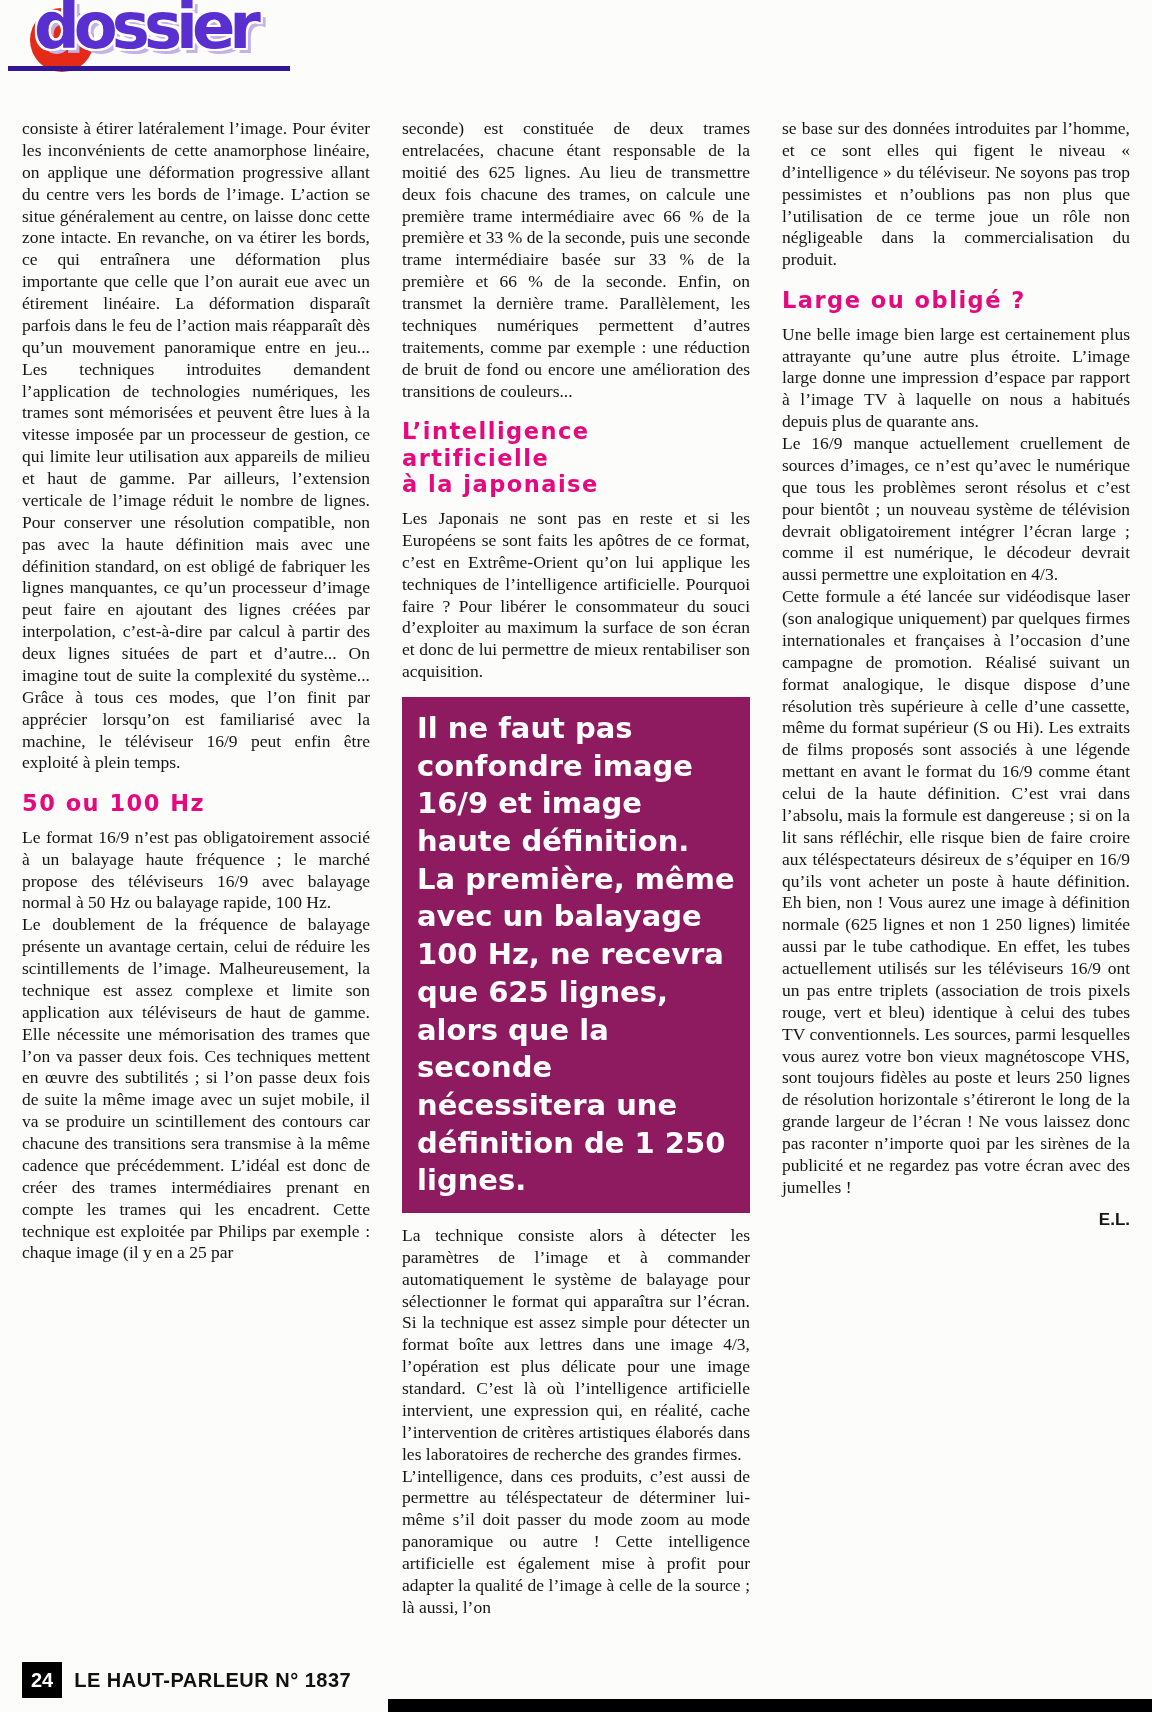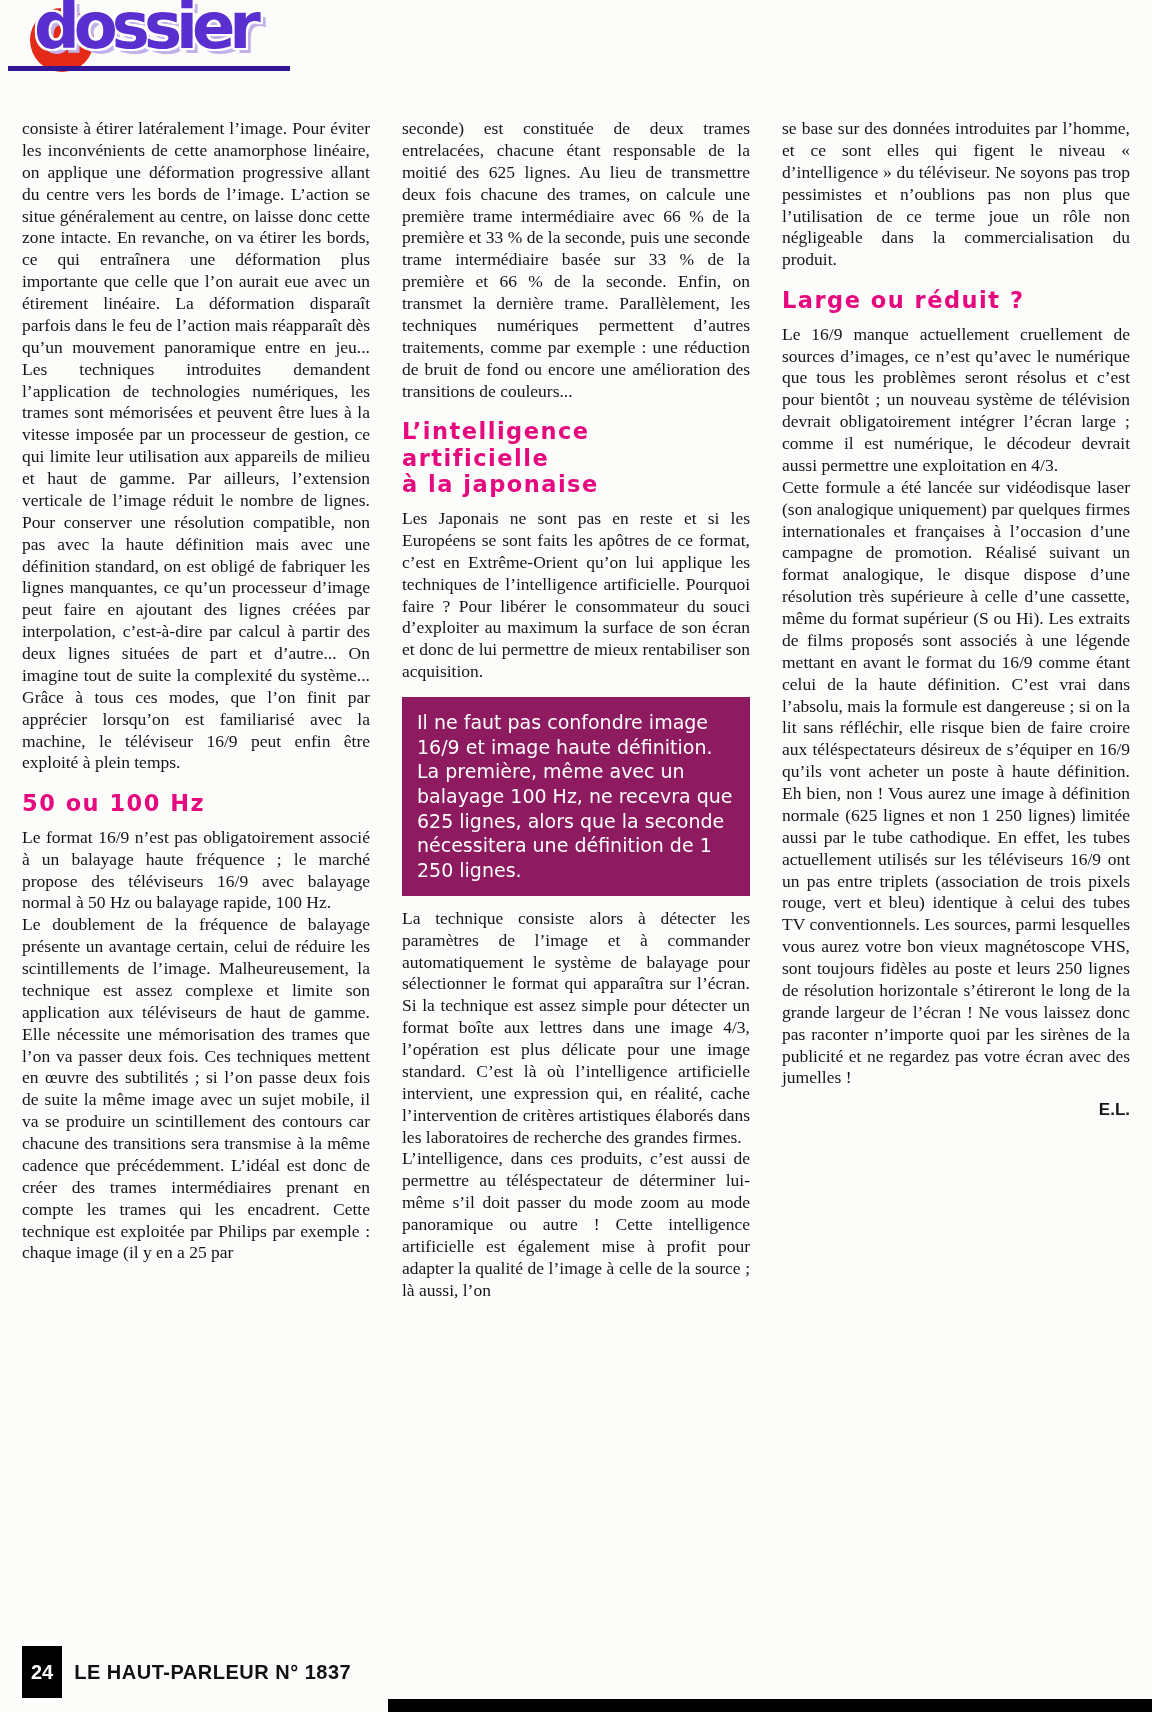--- a/index.html
+++ b/index.html
@@ -61,22 +61,22 @@
     font-size:22.5px;line-height:1.18;
     letter-spacing:1.5px;
     margin:16px 0 10px 0;
     text-align:left;
     white-space:pre-line;
   }
   .callout{
     background:var(--callout-bg);
     color:#ffffff;
     font-family:"DejaVu Sans",sans-serif;
-    font-weight:normal;
-    font-size:19px;line-height:1.3;
+    font-weight:bold;
+    font-size:29px;line-height:1.3;
     padding:13px 15px;
     margin:14px 0 12px 0;
     text-align:left;
     hyphens:auto;-webkit-hyphens:auto;
   }
   .signature{
     display:block;
     text-align:right;
     font-family:"Liberation Sans",sans-serif;
     font-weight:bold;
@@ -85,21 +85,21 @@
   }
   
   .footer{
     position:absolute;left:22px;bottom:14px;
     display:flex;align-items:center;gap:12px;
     font-family:"Liberation Sans",sans-serif;
   }
   .page-num{
     background:#000;color:#fff;
     font-weight:bold;font-size:20px;
-    padding:16px 9px;line-height:1;
+    padding:8px 9px;line-height:1;
   }
   .mag-title{
     font-size:20px;font-weight:600;
     letter-spacing:.5px;color:#111;
   }
   .footer-bar{
     position:absolute;right:0;bottom:0;
     width:764px;height:13px;background:#000;
   }
 </style>
@@ -129,21 +129,22 @@
 artificielle
 à la japonaise</h2>
       <p>Les Japonais ne sont pas en reste et si les Européens se sont faits les apôtres de ce format, c’est en Extrême-Orient qu’on lui applique les techniques de l’intelligence artificielle. Pourquoi faire ? Pour libérer le consommateur du souci d’exploiter au maximum la surface de son écran et donc de lui permettre de mieux rentabiliser son acquisition.</p>
       <div class="callout">Il ne faut pas confondre image 16/9 et image haute définition. La première, même avec un balayage 100 Hz, ne recevra que 625 lignes, alors que la seconde nécessitera une définition de 1 250 lignes.</div>
       <p>La technique consiste alors à détecter les paramètres de l’image et à commander automatiquement le système de balayage pour sélectionner le format qui apparaîtra sur l’écran. Si la technique est assez simple pour détecter un format boîte aux lettres dans une image 4/3, l’opération est plus délicate pour une image standard. C’est là où l’intelligence artificielle intervient, une expression qui, en réalité, cache l’intervention de critères artistiques élaborés dans les laboratoires de recherche des grandes firmes.</p>
       <p>L’intelligence, dans ces produits, c’est aussi de permettre au téléspectateur de déterminer lui-même s’il doit passer du mode zoom au mode panoramique ou autre ! Cette intelligence artificielle est également mise à profit pour adapter la qualité de l’image à celle de la source ; là aussi, l’on</p>
     </section>
 
     <section class="col">
       <p>se base sur des données introduites par l’homme, et ce sont elles qui figent le niveau « d’intelligence » du téléviseur. Ne soyons pas trop pessimistes et n’oublions pas non plus que l’utilisation de ce terme joue un rôle non négligeable dans la commercialisation du produit.</p>
-      <h2 class="heading">Large ou réduit ?</h2>
+      <h2 class="heading">Large ou obligé ?</h2>
+      <p>Une belle image bien large est certainement plus attrayante qu’une autre plus étroite. L’image large donne une impression d’espace par rapport à l’image TV à laquelle on nous a habitués depuis plus de quarante ans.</p>
       <p>Le 16/9 manque actuellement cruellement de sources d’images, ce n’est qu’avec le numérique que tous les problèmes seront résolus et c’est pour bientôt ; un nouveau système de télévision devrait obligatoirement intégrer l’écran large ; comme il est numérique, le décodeur devrait aussi permettre une exploitation en 4/3.</p>
       <p>Cette formule a été lancée sur vidéodisque laser (son analogique uniquement) par quelques firmes internationales et françaises à l’occasion d’une campagne de promotion. Réalisé suivant un format analogique, le disque dispose d’une résolution très supérieure à celle d’une cassette, même du format supérieur (S ou Hi). Les extraits de films proposés sont associés à une légende mettant en avant le format du 16/9 comme étant celui de la haute définition. C’est vrai dans l’absolu, mais la formule est dangereuse ; si on la lit sans réfléchir, elle risque bien de faire croire aux téléspectateurs désireux de s’équiper en 16/9 qu’ils vont acheter un poste à haute définition. Eh bien, non ! Vous aurez une image à définition normale (625 lignes et non 1 250 lignes) limitée aussi par le tube cathodique. En effet, les tubes actuellement utilisés sur les téléviseurs 16/9 ont un pas entre triplets (association de trois pixels rouge, vert et bleu) identique à celui des tubes TV conventionnels. Les sources, parmi lesquelles vous aurez votre bon vieux magnétoscope VHS, sont toujours fidèles au poste et leurs 250 lignes de résolution horizontale s’étireront le long de la grande largeur de l’écran ! Ne vous laissez donc pas raconter n’importe quoi par les sirènes de la publicité et ne regardez pas votre écran avec des jumelles !</p>
       <span class="signature">E.L.</span>
     </section>
 
   </main>
 
   <footer class="footer">
     <span class="page-num">24</span>
     <span class="mag-title">LE HAUT-PARLEUR N° 1837</span>

